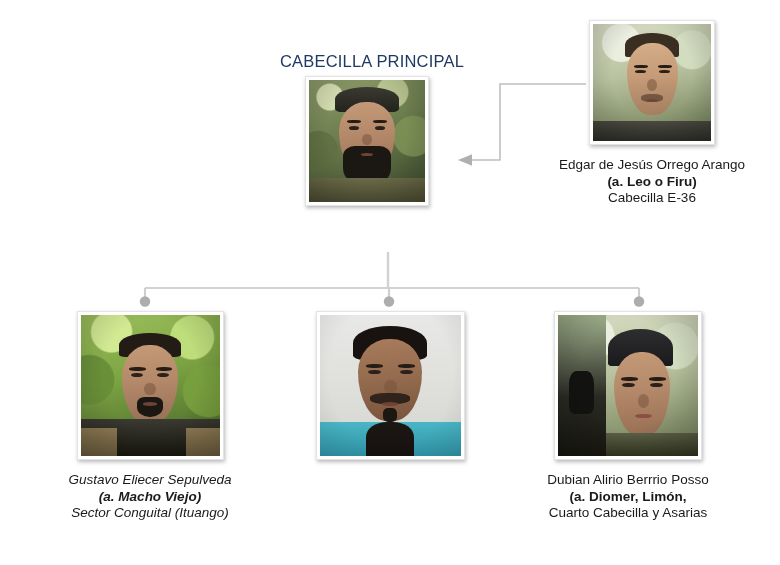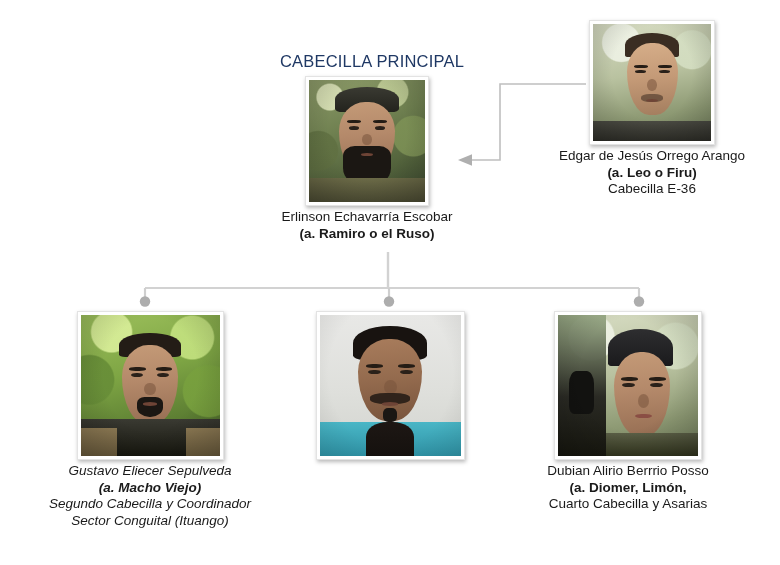--- a/index.html
+++ b/index.html
@@ -47,21 +47,21 @@
     box-sizing: border-box;
   }
   .photo {
     display: block;
     position: relative;
     overflow: hidden;
     background: #9aa48c;
   }
 
   .caption {
-    margin-top: 3px;
+    margin-top: 12px;
     font-size: 13.5px;
     line-height: 16.5px;
     color: #1a1a1a;
     white-space: nowrap;
     text-align: center;
   }
   .caption .alias {
     font-weight: bold;
   }
 
@@ -224,24 +224,20 @@
         <div class="brow" style="left:33%;top:33%;"></div>
         <div class="brow" style="left:55%;top:33%;"></div>
         <div class="eye" style="left:34.5%;top:38%;"></div>
         <div class="eye" style="left:56.5%;top:38%;"></div>
         <div class="nose" style="left:46%;top:44%;width:8%;height:9%;"></div>
         <div class="beard" style="left:29%;top:54%;width:42%;height:34%;border-radius:24% 24% 46% 46%;"></div>
         <div class="mouth" style="left:45%;top:60%;width:10%;height:2.6%;"></div>
         <div class="torso" style="height:20%;background:linear-gradient(180deg,#6b6a47 0%,#4d4d34 100%);"></div>
         <div class="vignette"></div>
       </div>
-    </div>
-    <div class="caption">
-      <div>Erlinson Echavarría Escobar</div>
-      <div class="alias">(a. Ramiro o el Ruso)</div>
     </div>
   </div>
 
   <div class="node" id="node-e36">
     <div class="photo-frame">
       <div class="photo p-e36 bg-daylight">
         <div class="hair" style="left:27%;top:8%;width:46%;height:20%;border-radius:50% 50% 8% 8%;background:#3a2d22;"></div>
         <div class="face light" style="left:29%;top:16%;width:43%;height:62%;"></div>
         <div class="brow" style="left:35%;top:35%;"></div>
         <div class="brow" style="left:55%;top:35%;"></div>
@@ -275,21 +271,20 @@
         <div class="mouth" style="left:45%;top:62%;width:10%;height:2.2%;"></div>
         <div class="torso" style="height:26%;background:linear-gradient(180deg,#3a3a32 0%,#17170f 100%);"></div>
         <div class="torso" style="height:20%;left:0;width:26%;background:linear-gradient(180deg,#8d7a54 0%,#6b5c3d 100%);"></div>
         <div class="torso" style="height:20%;left:auto;right:0;width:24%;background:linear-gradient(180deg,#8d7a54 0%,#6b5c3d 100%);"></div>
         <div class="vignette"></div>
       </div>
     </div>
     <div class="caption">
       <div>Gustavo Eliecer Sepulveda</div>
       <div class="alias">(a. Macho Viejo)</div>
-      <div>Segundo Cabecilla y Coordinador</div>
       <div>Sector Conguital (Ituango)</div>
     </div>
   </div>
 
   <div class="node" id="node-third">
     <div class="photo-frame">
       <div class="photo p-third bg-studio">
         <div class="hair" style="left:24%;top:8%;width:52%;height:24%;border-radius:50% 50% 14% 14%;background:#181310;"></div>
         <div class="face dark" style="left:27%;top:17%;width:46%;height:58%;"></div>
         <div class="brow" style="left:33%;top:35%;"></div>

